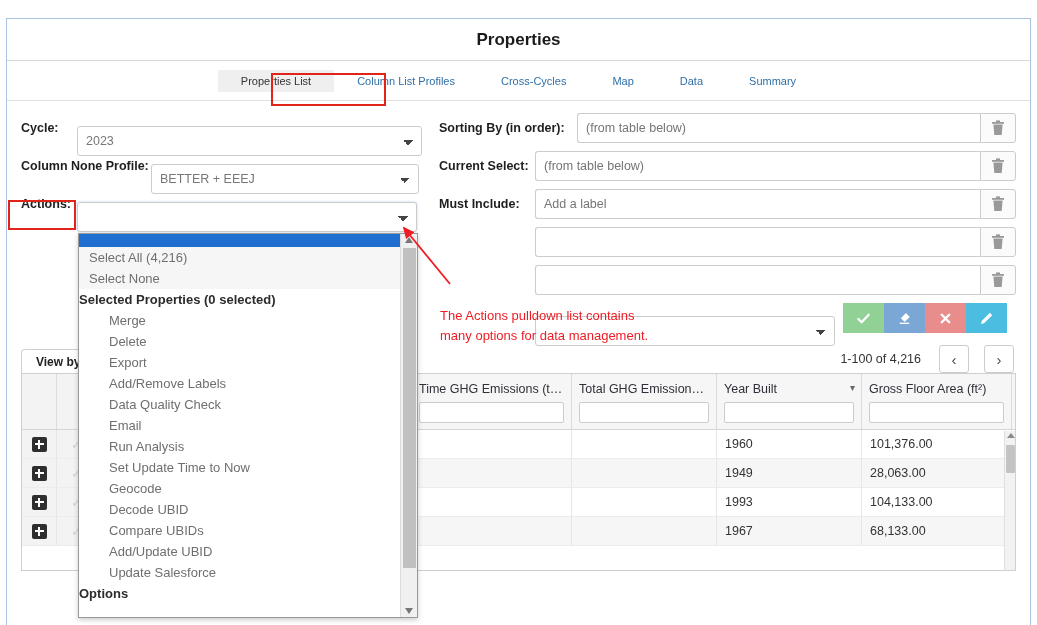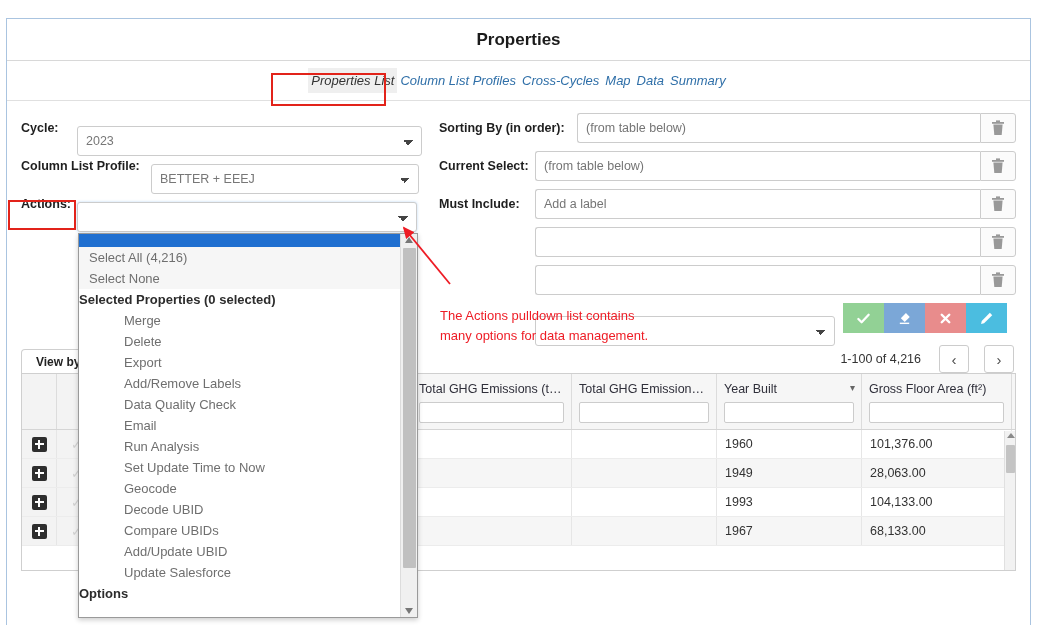--- a/index.html
+++ b/index.html
@@ -33,26 +33,25 @@
   }
 
   
   .tab-bar {
     height: 40px;
     border-bottom: 1px solid #e0e0e0;
     display: flex; align-items: center; justify-content: center;
     gap: 0px;
   }
   .tab {
-    font-size: 13px;
+    font-size: 11px;
     color: #2f6fa8;
-    padding: 5px 3px;
+    padding: 5px 23px;
     cursor: pointer;
     white-space: nowrap;
-    font-style: italic;
   }
   .tab.active {
     background: #efefef;
     color: #333;
   }
   .tab-highlight {
     position: absolute;
     left: 264px; top: 54px;
     width: 115px; height: 33px;
     border: 2.5px solid #e2231a;
@@ -308,21 +307,21 @@
     color: #6f6f6f;
     line-height: 19px;
     padding: 1px 6px 1px 10px;
     white-space: nowrap;
     cursor: pointer;
   }
   .dd-item.selected { background: #1f6fd0; height: 13px; padding: 0; }
   .dd-item.group {
     font-weight: bold; color: #2c2c2c; padding-left: 0;
   }
-  .dd-item.child { padding-left: 30px; margin-left: 15px; }
+  .dd-item.child { padding-left: 30px; }
   .dd-item.shade { background: #f6f6f6; }
   .dd-scroll {
     position: absolute; right: 0; top: 0; bottom: 0;
     width: 17px;
     background: #f0f0f0;
     border-left: 1px solid #dcdcdc;
   }
   .dd-scroll .arrow-up {
     position: absolute; top: 3px; left: 4px;
     width:0;height:0;border-left:4px solid transparent;border-right:4px solid transparent;
@@ -398,21 +397,21 @@
                 <rect x="5" y="0.4" width="4" height="1.6" fill="#999"></rect>
                 <path d="M2.4 4.4 h9.2 l-0.9 10.6 h-7.4 z" fill="#999"></path>
               </svg>
             </div>
           </div>
         </div>
       </div>
 
       <div class="form-row">
         <div class="col-left">
-          <div class="lbl lbl-clp">Column List Profile:</div>
+          <div class="lbl lbl-clp">Column None Profile:</div>
           <select class="sel sel-clp">
             <option>BETTER + EEEJ</option>
           </select>
         </div>
         <div class="col-right">
           <div class="lbl lbl-filters">Current Select:</div>
           <div class="input-wrap">
             <input class="txt" type="text" placeholder="(from table below)" style="">
             <div class="trash-btn">
               <svg class="trash-ico" viewBox="0 0 14 16">
@@ -534,21 +533,21 @@
         </div>
         <div class="gcell-h c-b">
           <div class="ttl"></div>
             <div class="filt"></div>
         </div>
         <div class="gcell-h c-c">
           <div class="ttl"></div>
             <div class="filt"></div>
         </div>
         <div class="gcell-h c-ghg">
-          <div class="ttl">Total GHG Emissions (t…</div>
+          <div class="ttl">Time GHG Emissions (t…</div>
           <div class="filt"></div>
         </div>
         <div class="gcell-h c-ghgi">
           <div class="ttl">Total GHG Emissions In…</div>
           <div class="filt"></div>
         </div>
         <div class="gcell-h c-year">
           <div class="ttl">Year Built</div>
           <span class="chev">▾</span>
           <div class="filt"></div>

